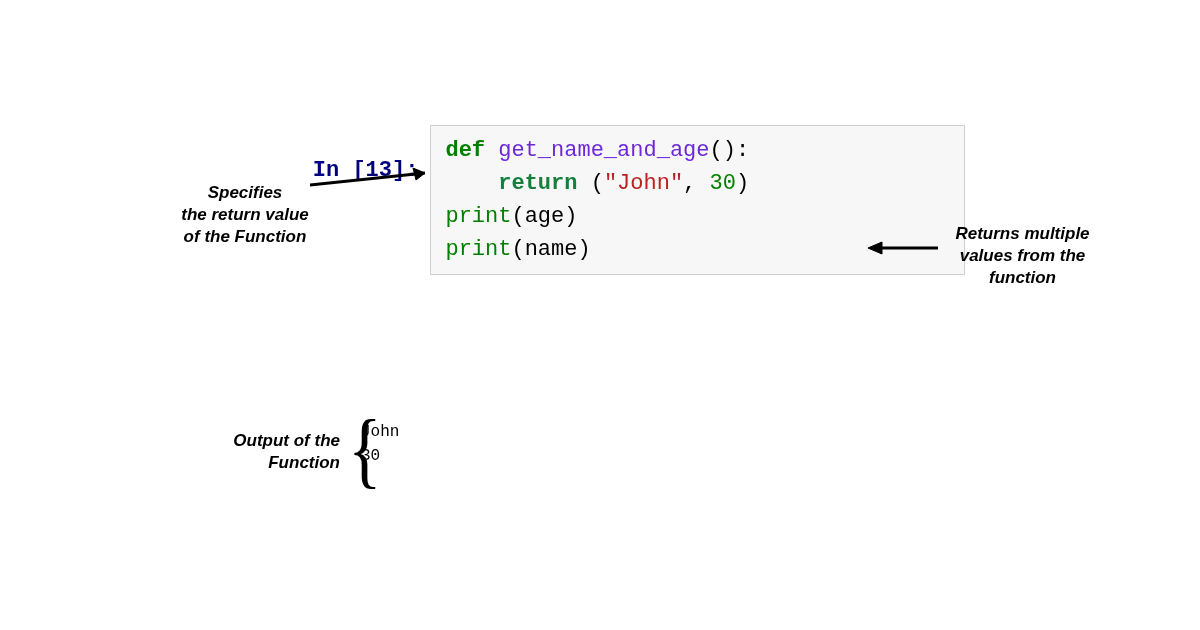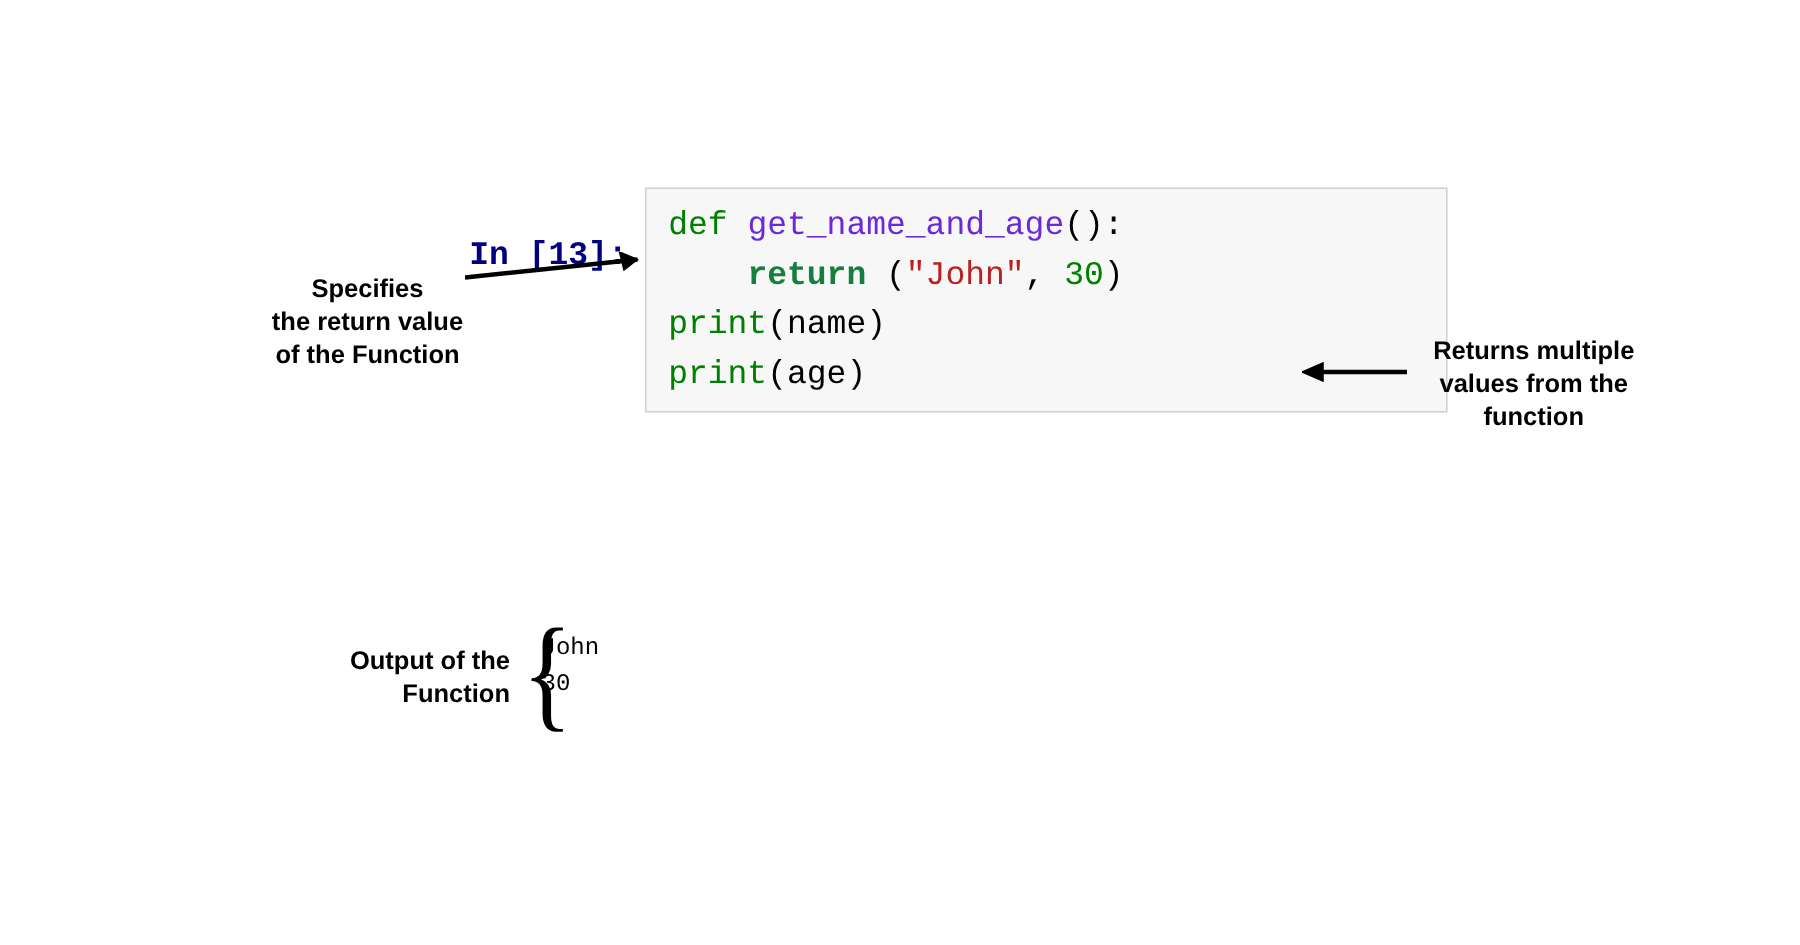--- a/index.html
+++ b/index.html
@@ -35,21 +35,21 @@
       border: 1px solid #cfcfcf;
       padding: 8px 14px;
       font-family: 'Courier New', monospace;
       font-size: 22px;
       line-height: 1.5;
       width: 535px;
     }
     .code-line {
       white-space: pre;
     }
-    .kw-def { color: #008000; font-weight: normal; }
+    .kw-def { color: #008000; font-weight: bold; }
     .fn-name { color: #6d28d9; }
     .kw-return { color: #15803d; font-weight: bold; }
     .str { color: #ba2121; }
     .num { color: #008000; }
     .builtin { color: #008000; }
     .plain { color: #000000; }
     .output-container {
       position: absolute;
       left: 361px;
       top: 420px;
@@ -58,20 +58,21 @@
       line-height: 1.5;
       color: #000;
     }
     .annotation {
       position: absolute;
       font-family: Arial, sans-serif;
       font-weight: bold;
       font-size: 17px;
       text-align: center;
       line-height: 1.3;
+      font-style: italic;
     }
     .anno-left {
       left: 170px;
       top: 182px;
       width: 150px;
     }
     .anno-right {
       left: 940px;
       top: 223px;
       width: 165px;
@@ -100,22 +101,22 @@
 <body>
 
 <div class="code-container">
   <div class="prompt">
     <span class="prompt-in">In [13]:</span>
   </div>
   <div class="code-cell">
     <div class="code-line"><span class="kw-def">def</span><span class="plain"> </span><span class="fn-name">get_name_and_age</span><span class="plain">():</span></div>
     <div class="code-line"><span class="plain">    </span><span class="kw-return">return</span><span class="plain"> (</span><span class="str">"John"</span><span class="plain">, </span><span class="num">30</span><span class="plain">)</span></div>
     <div class="code-line"></div>
+    <div class="code-line"><span class="builtin">print</span><span class="plain">(age)</span></div>
     <div class="code-line"><span class="builtin">print</span><span class="plain">(name)</span></div>
-    <div class="code-line"><span class="builtin">print</span><span class="plain">(age)</span></div>
   </div>
 </div>
 
 <div class="output-container">
   <div>John</div>
   <div>30</div>
 </div>
 
 <div class="annotation anno-left">
   <span style="white-space:pre-line;">Specifies

